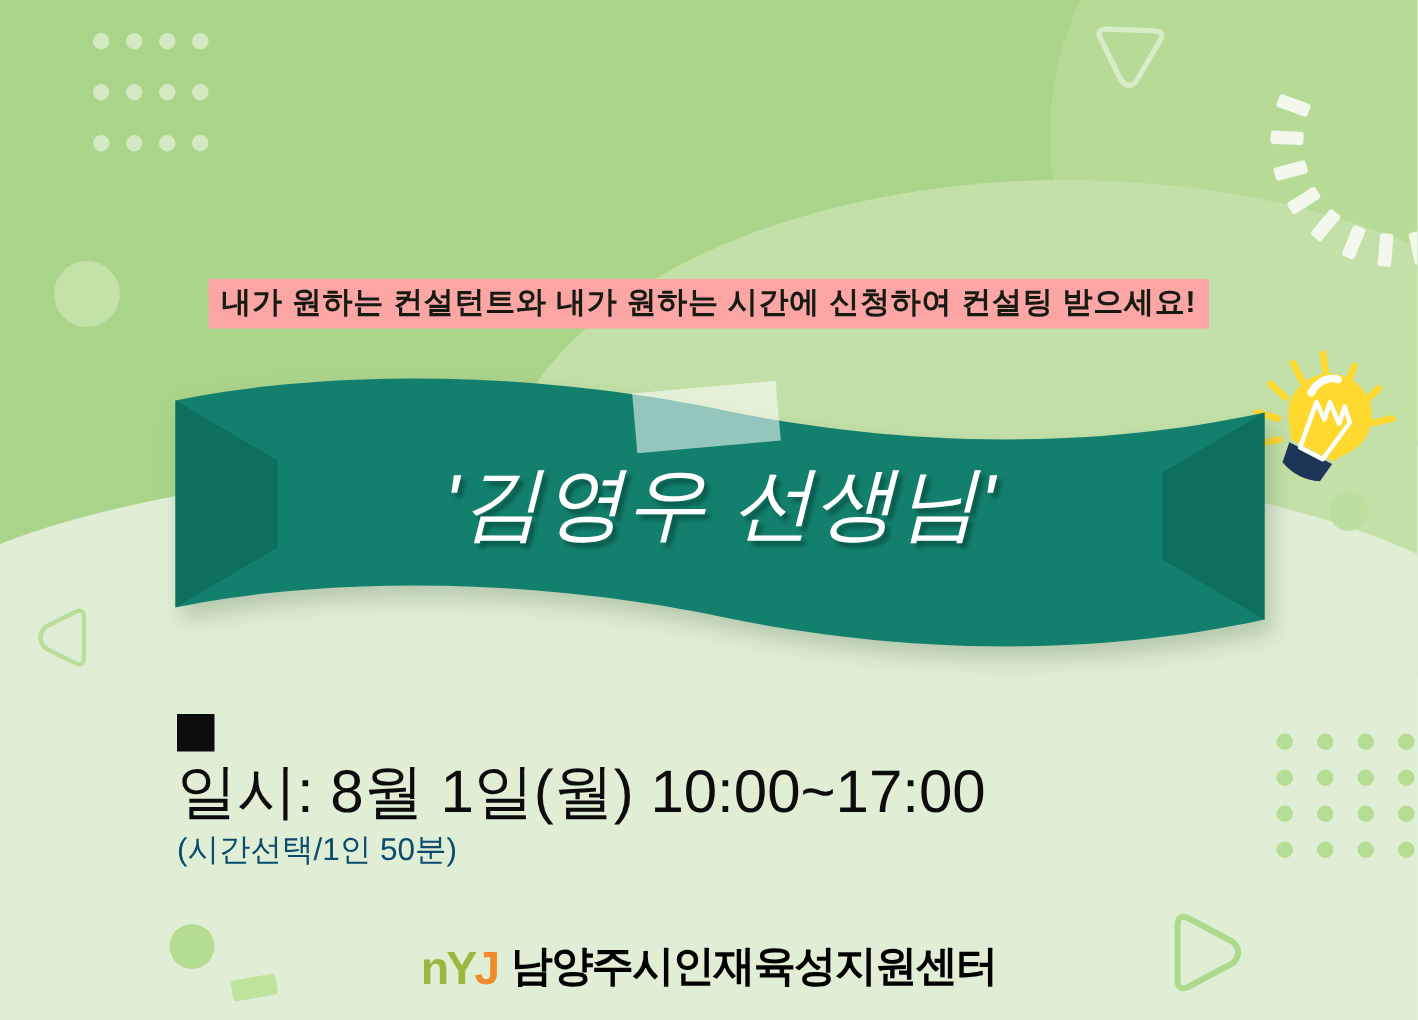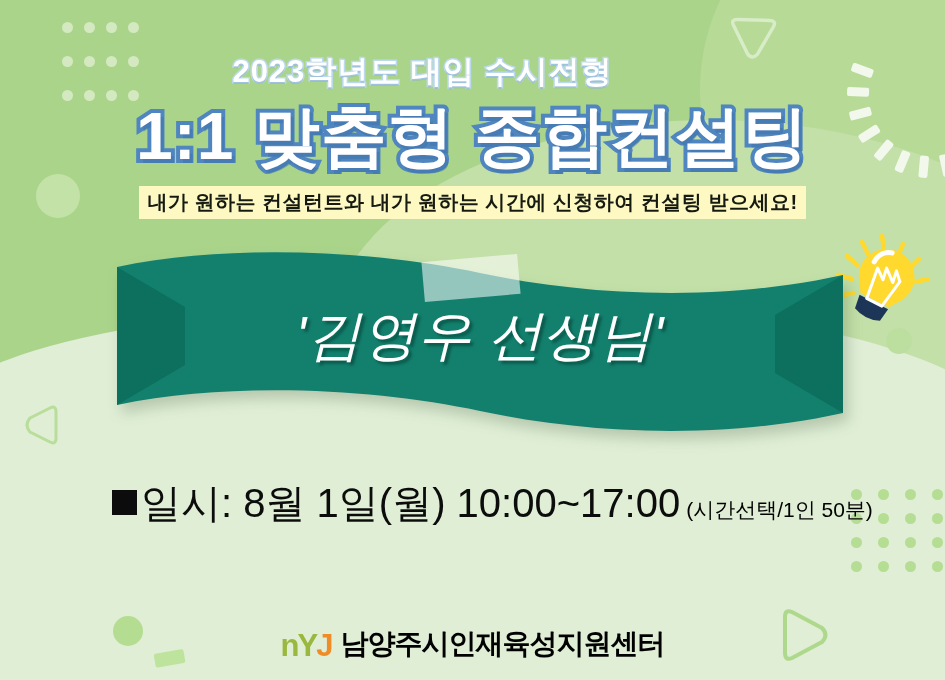--- a/index.html
+++ b/index.html
@@ -131,21 +131,21 @@
   }
 
   #tagline-wrap {
     position: absolute;
     left: 0; right: 0;
     top: 186px;
     text-align: center;
   }
   #tagline {
     display: inline-block;
-    background: #fef9c3;
+    background: #fca5a5;
     color: #161b12;
     font-size: 20px;
     font-weight: 700;
     letter-spacing: 0.5px;
     padding: 3px 8px 4px;
     line-height: 1.3;
   }
 
   
   #ribbon-wrap { position: absolute; left: 115px; top: 245px; width: 730px; height: 215px; }
@@ -178,35 +178,36 @@
   
   #details { position: absolute; left: 112px; top: 478px; }
   .detail-row {
     display: flex;
     align-items: baseline;
     color: #0c0c0c;
     font-size: 40px;
     font-weight: 500;
     line-height: 1.28;
     white-space: nowrap;
+    flex-direction: column;
   }
   .bullet-sq {
     display: inline-block;
     width: 25px; height: 25px;
     background: #0c0c0c;
     margin-right: 4px;
     position: relative;
     top: -2px;
     flex: none;
   }
   .detail-note {
     font-size: 21px;
     font-weight: 500;
     margin-left: 6px;
-    color: #000000;
+    color: #0c4a6e;
   }
 
   
   #footer {
     position: absolute;
     left: 0; right: 0;
     bottom: 17px;
     display: flex;
     align-items: center;
     justify-content: center;
@@ -340,23 +341,21 @@
                    C 44 66 36 60 36 48
                    C 36 33 48 20 64 20 Z" fill="#ffd92e"></path>
           <path d="M48 76 L80 76 L78 90 Q64 96 50 90 Z" fill="#1d3557"></path>
           <path d="M46 40 C 46 31 52 25 58 24" stroke="#ffffff" stroke-width="5" fill="none" stroke-linecap="round"></path>
           <path d="M52 44 L62 52 L60 40 L72 50 L70 38 L78 46 L73 76 L56 76 Z" fill="none" stroke="#ffffff" stroke-width="3" stroke-linejoin="round"></path>
         </g>
       </svg>
     </div>
   </div>
 
-  <div id="subtitle">2023학년도 대입 수시전형</div>
-
-  <div id="main-title">1:1 맞춤형 종합컨설팅</div>
+
 
   <div id="tagline-wrap">
     <span id="tagline">내가 원하는 컨설턴트와 내가 원하는 시간에 신청하여 컨설팅 받으세요!</span>
   </div>
 
   <div id="ribbon-wrap">
     <svg width="730" height="215" viewBox="0 0 730 215">
       <path d="M2 22
                C 120 -2 260 6 365 28
                C 470 50 600 58 728 30

